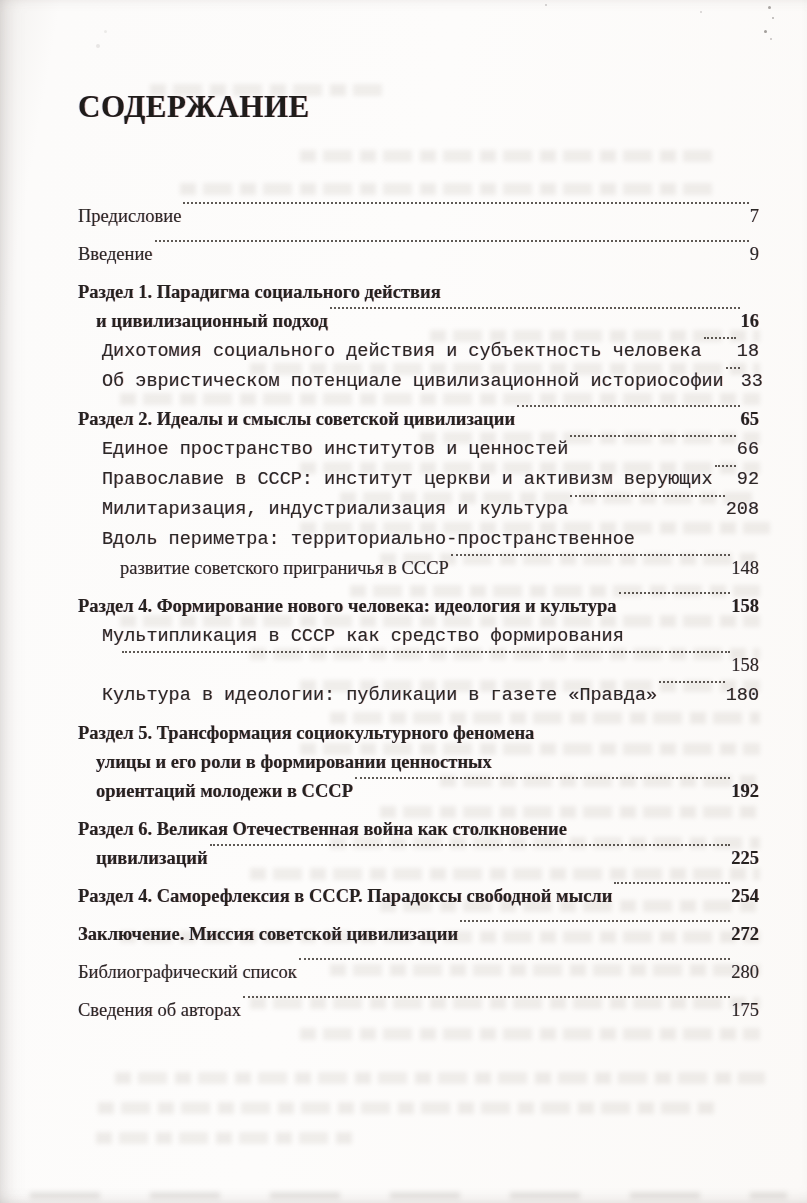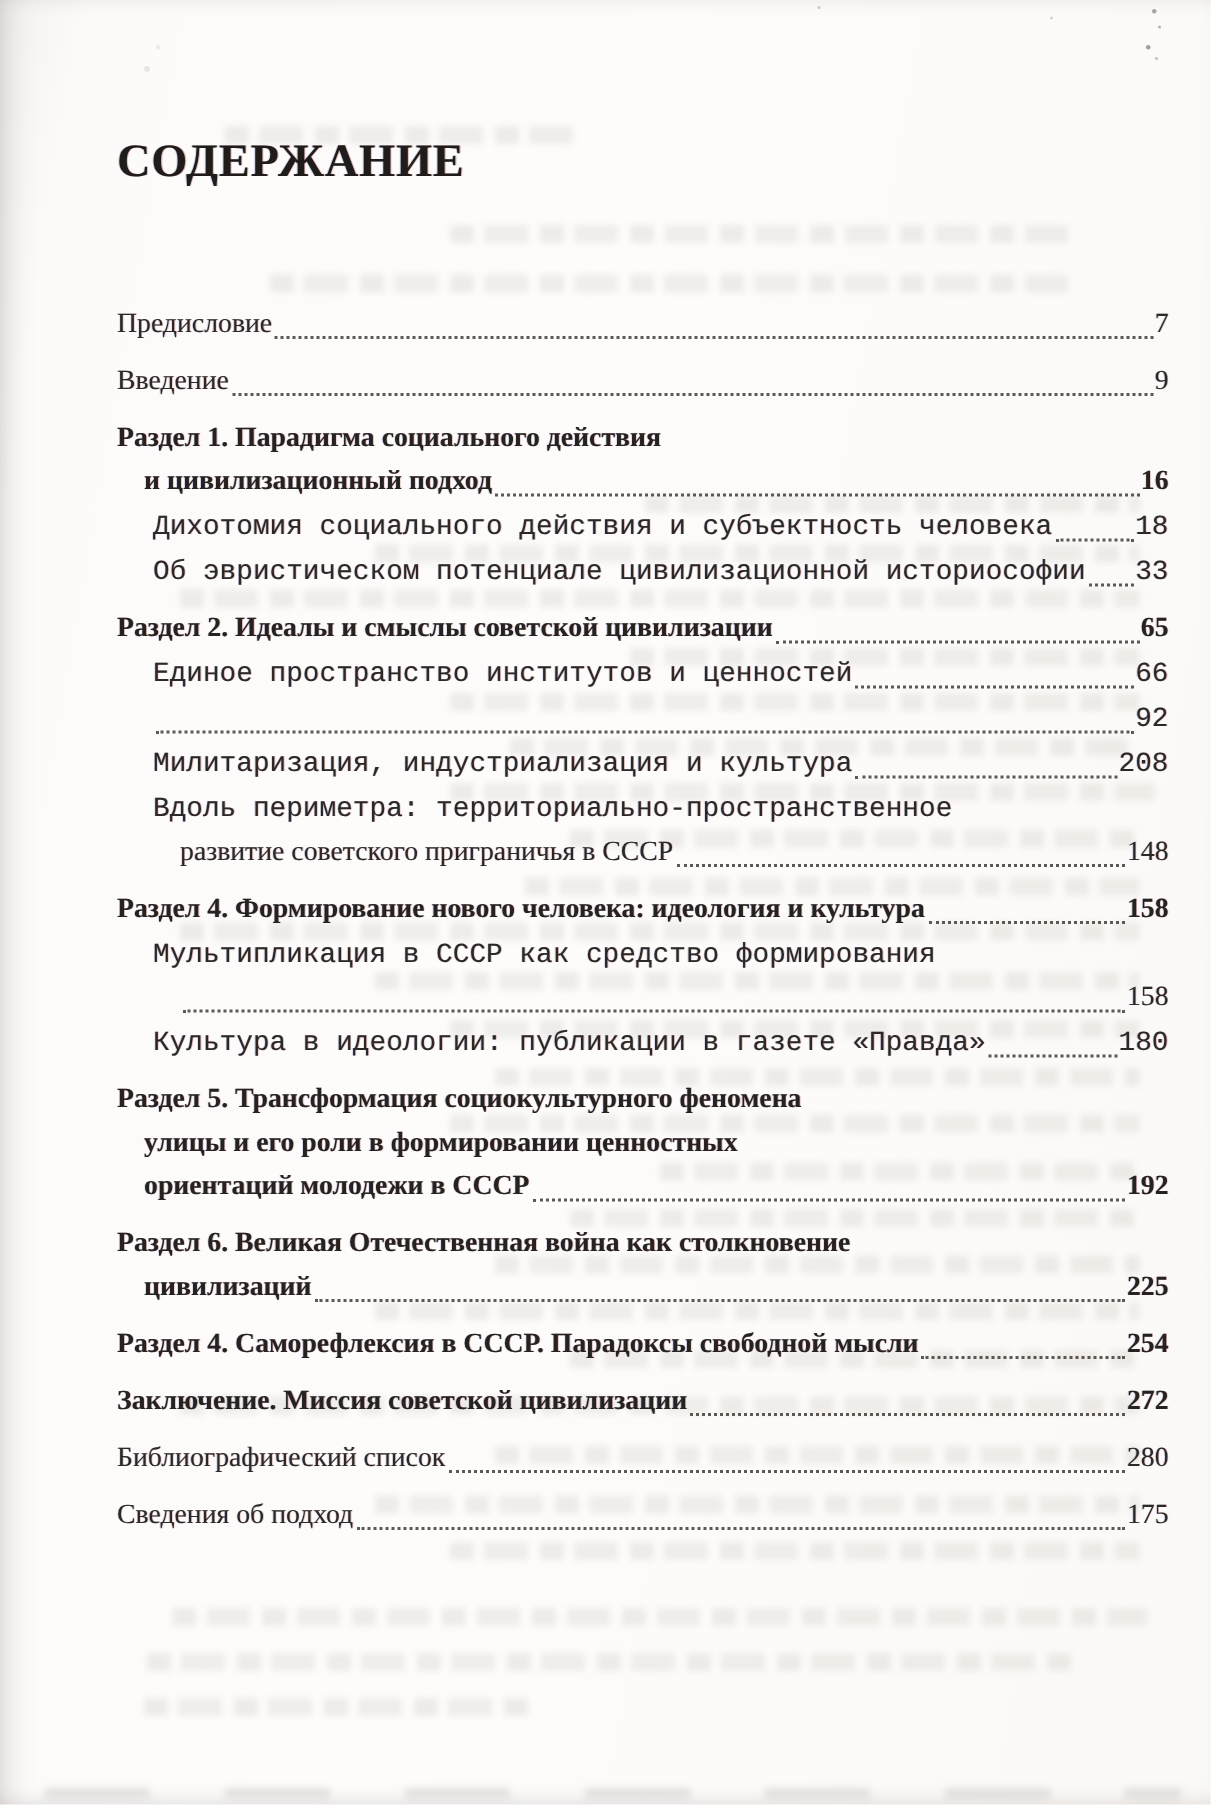--- a/index.html
+++ b/index.html
@@ -17,21 +17,21 @@
     box-shadow:
       inset 14px 0 22px -14px rgba(120, 110, 105, 0.35),
       inset 0 -10px 18px -14px rgba(120, 110, 105, 0.30),
       inset 0 8px 14px -12px rgba(140, 130, 125, 0.18);
     font-family: "Liberation Serif", "DejaVu Serif", serif;
     color: #2b2826;
   }
   .content {
     position: absolute;
     left: 78px;
-    right: 28px;
+    right: 48px;
     top: 88px;
   }
   .title {
     margin: 0;
     font-size: 31px;
     line-height: 38px;
     font-weight: bold;
     letter-spacing: 0.5px;
     color: #1f1c1a;
     text-shadow: 0.7px 0 0.4px rgba(160, 35, 35, 0.30), -0.7px 0 0.4px rgba(35, 60, 150, 0.22);
@@ -44,21 +44,21 @@
     line-height: 29px;
     text-shadow: 0.55px 0 0.35px rgba(160, 35, 35, 0.26), -0.55px 0 0.35px rgba(35, 60, 150, 0.20);
   }
   .entry + .entry { margin-top: 9px; }
   .entry.sub { margin-top: 1px; }
   .entry.section, .entry.conclusion { font-weight: bold; color: #262220; }
   .entry .line { white-space: nowrap; }
   .entry.section .cont { padding-left: 18px; }
   .entry.sub .first { padding-left: 24px; font-family: Liberation Mono, monospace; }
   .entry.sub .cont { padding-left: 42px; font-family: Liberation Serif, serif; }
-  .lastline { display: flex; align-items: flex-end; }
+  .lastline { display: flex; align-items: flex-start; }
   .lastline .txt { white-space: nowrap; }
   .leader {
     flex: 1 1 auto;
     min-width: 14px;
     border-bottom: 2px dotted rgba(58, 52, 48, 0.82);
     margin: 0 1px 5px 2px;
   }
   .pageno {
     white-space: nowrap;
     font-weight: normal;
@@ -186,20 +186,21 @@
         </div>
         <div class="entry sub">
           <div class="lastline line first">
             <span class="txt">Единое пространство институтов и ценностей</span>
             <span class="leader"></span>
             <span class="pageno">66</span>
           </div>
         </div>
         <div class="entry sub">
           <div class="lastline line first">
+            <span class="txt">Православие в СССР: институт церкви и активизм верующих</span>
             <span class="leader"></span>
             <span class="pageno">92</span>
           </div>
         </div>
         <div class="entry sub">
           <div class="lastline line first">
             <span class="txt">Милитаризация, индустриализация и культура</span>
             <span class="leader"></span>
             <span class="pageno">208</span>
           </div>
@@ -266,21 +267,21 @@
         </div>
         <div class="entry plain">
           <div class="lastline line first">
             <span class="txt">Библиографический список</span>
             <span class="leader"></span>
             <span class="pageno">280</span>
           </div>
         </div>
         <div class="entry plain">
           <div class="lastline line first">
-            <span class="txt">Сведения об подход</span>
+            <span class="txt">Сведения об авторах</span>
             <span class="leader"></span>
             <span class="pageno">175</span>
           </div>
         </div>
       </div>
   </div>
   <div class="edge-bottom"></div>
 </div>
 
 </body></html>

